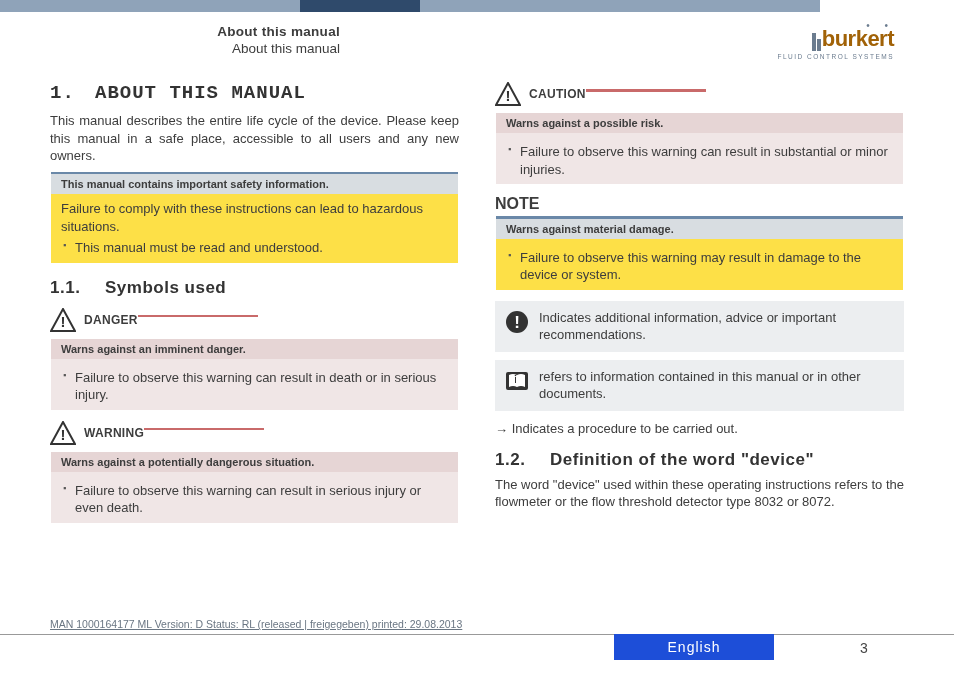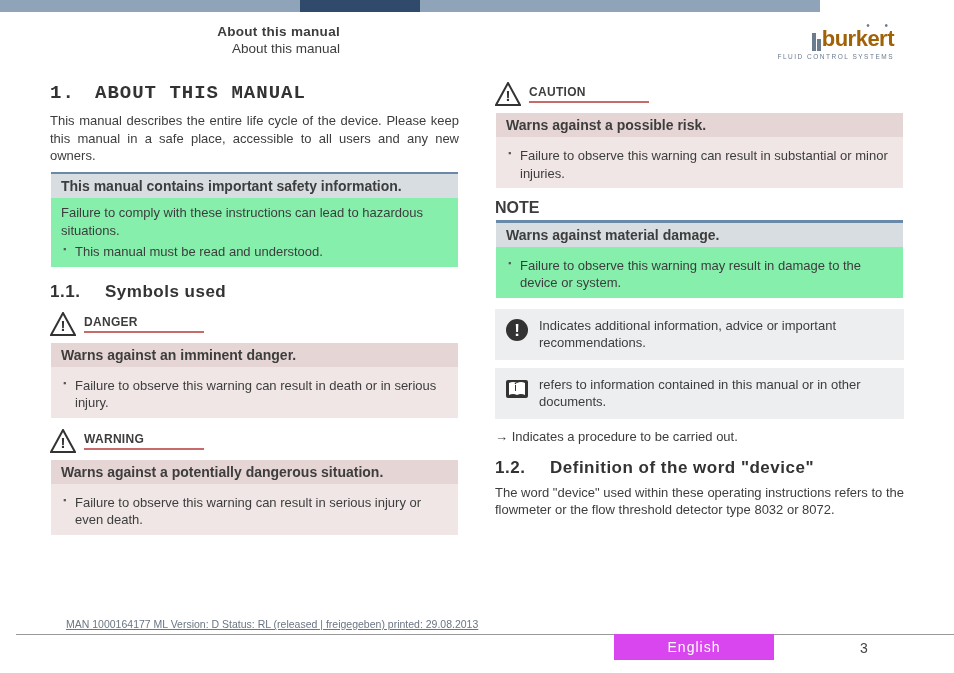--- a/index.html
+++ b/index.html
@@ -71,69 +71,69 @@
 
   .box {
     border: 1px solid transparent;
     margin: 6px 0 10px 0;
   }
   .box .hline { height: 2.5px; background: #6a88a8; }
   .box .band {
     background: #d8dde1;
     padding: 4px 10px;
     font-weight: bold;
-    font-size: 14px;
+    font-size: 11px;
   }
   .box .body {
-    background: #86efac;
+    background: #fde047;
     padding: 6px 10px 6px 10px;
     font-size: 13px;
     line-height: 1.35;
   }
   .box .body ul { list-style: none; padding-left: 0; margin-top: 4px;}
   .box .body li { position: relative; padding-left: 14px; margin-top: 2px;}
   .box .body li::before { content: "▪"; position: absolute; left: 2px; top: 0; font-size: 9px; color:#555;}
 
   .warn-head {
     display: flex;
     align-items: center;
     gap: 8px;
     margin: 10px 0 2px 0;
   }
   .warn-head svg { flex-shrink: 0; }
   .warn-head .label { font-weight: bold; font-size: 12px; letter-spacing: 0.3px; }
   .warn-head .redline { height: 2.5px; background: #c96a6a; margin-top:2px; width: 120px;}
-  .warn-head .lblwrap { display:flex; flex-direction:column; }
+  .warn-head .lblwrap { display:flex; flex-direction:row; }
   .redbox .band { background: #e6d5d5; }
   .redbox .body { background: #f0e6e6; }
 
   .graybox { background: #eceef0; padding: 8px 10px; display:flex; gap:10px; align-items:flex-start; margin:8px 0; font-size:13px; line-height:1.35;}
   .graybox svg { flex-shrink:0; margin-top:1px;}
 
   .arrow-line { margin: 10px 0; font-size: 13px; }
 
   .note-label { font-weight: bold; font-size: 16px; margin-top: 10px; }
 
   .footer {
     position: absolute;
     bottom: 0;
-    left: 16px;
+    left: 0;
     right: 0;
     height: 55px;
   }
   .footer-docinfo {
     font-size: 10.5px;
     color: #6a7683;
     padding: 0 0 4px 50px;
     text-decoration: underline;
     text-decoration-color: #6a7683;
   }
   .footer-bar { display:flex; height: 26px; align-items:stretch;}
   .footer-bar .fblank { flex:1; border-top:1px solid #999; }
-  .footer-bar .flang { width: 160px; background: #d946ef; color: #fff; text-align:center; line-height:26px; font-size:14px; letter-spacing:1px;}
+  .footer-bar .flang { width: 160px; background: #1d4ed8; color: #fff; text-align:center; line-height:26px; font-size:14px; letter-spacing:1px;}
   .footer-bar .fpage { width: 180px; border-top:1px solid #999; text-align:center; line-height:26px; font-size:14px; color:#444;}
 </style>
 </head>
 <body>
 
 <div class="top-bar">
   <div class="seg blue1"></div>
   <div class="seg dark"></div>
   <div class="seg blue2"></div>
   <div class="seg blank"></div>

